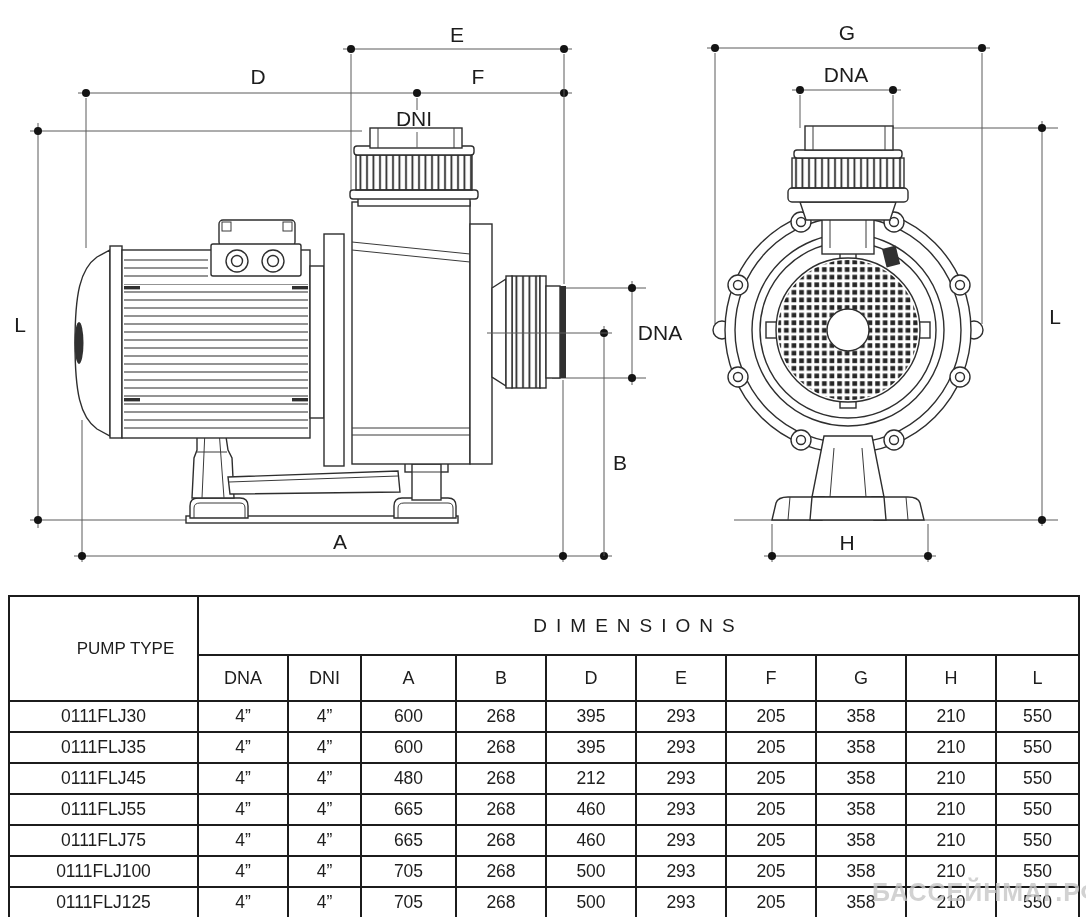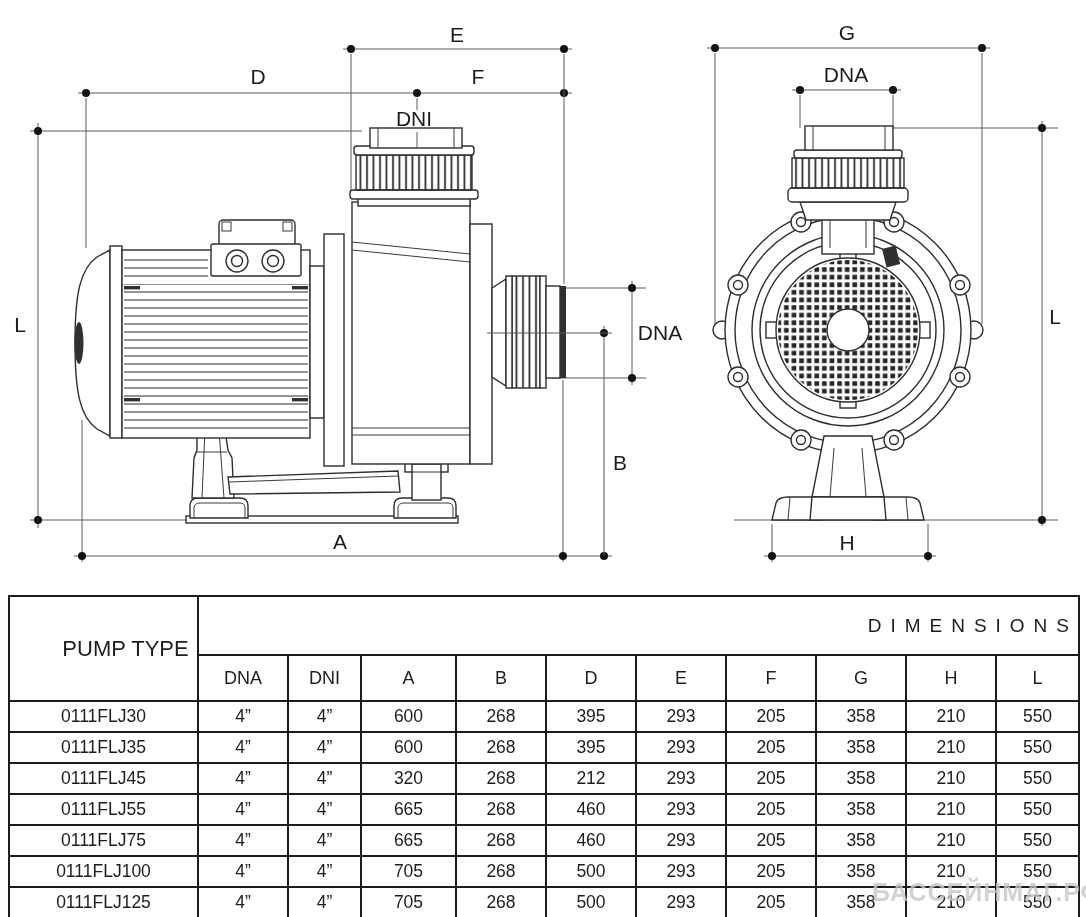--- a/index.html
+++ b/index.html
@@ -18,22 +18,22 @@
   .dark{fill:#303030;stroke:none;}
   
   table#dims{
     position:absolute;left:8px;top:595px;width:1070px;height:310px;
     border-collapse:collapse;table-layout:fixed;
   }
   #dims td{
     border:2px solid #1c1c1c;text-align:center;vertical-align:middle;
     color:#1d1d1d;font-size:17.5px;padding:0;white-space:nowrap;
   }
-  #dims td.h1{font-size:22px;padding-left:44px;}
-  #dims td.dimshead{font-size:19px;letter-spacing:9px;height:57px;text-align:right;}
+  #dims td.h1{font-size:17px;padding-left:44px;}
+  #dims td.dimshead{font-size:19px;letter-spacing:9px;height:57px;}
   #dims tr.colhead td{height:44px;font-size:18px;}
   #dims tr.datarow td{height:29px;}
   
   #watermark{
     position:absolute;left:872px;top:878px;width:214px;
     font-size:25px;font-weight:bold;letter-spacing:1px;
     color:#c7c7c7;opacity:.8;pointer-events:none;white-space:nowrap;
   }
 </style>
 </head>
@@ -299,21 +299,21 @@
     <td>293</td>
     <td>205</td>
     <td>358</td>
     <td>210</td>
     <td>550</td>
   </tr>
   <tr class="datarow">
     <td>0111FLJ45</td>
     <td>4”</td>
     <td>4”</td>
-    <td>320</td>
+    <td>480</td>
     <td>268</td>
     <td>212</td>
     <td>293</td>
     <td>205</td>
     <td>358</td>
     <td>210</td>
     <td>550</td>
   </tr>
   <tr class="datarow">
     <td>0111FLJ55</td>

